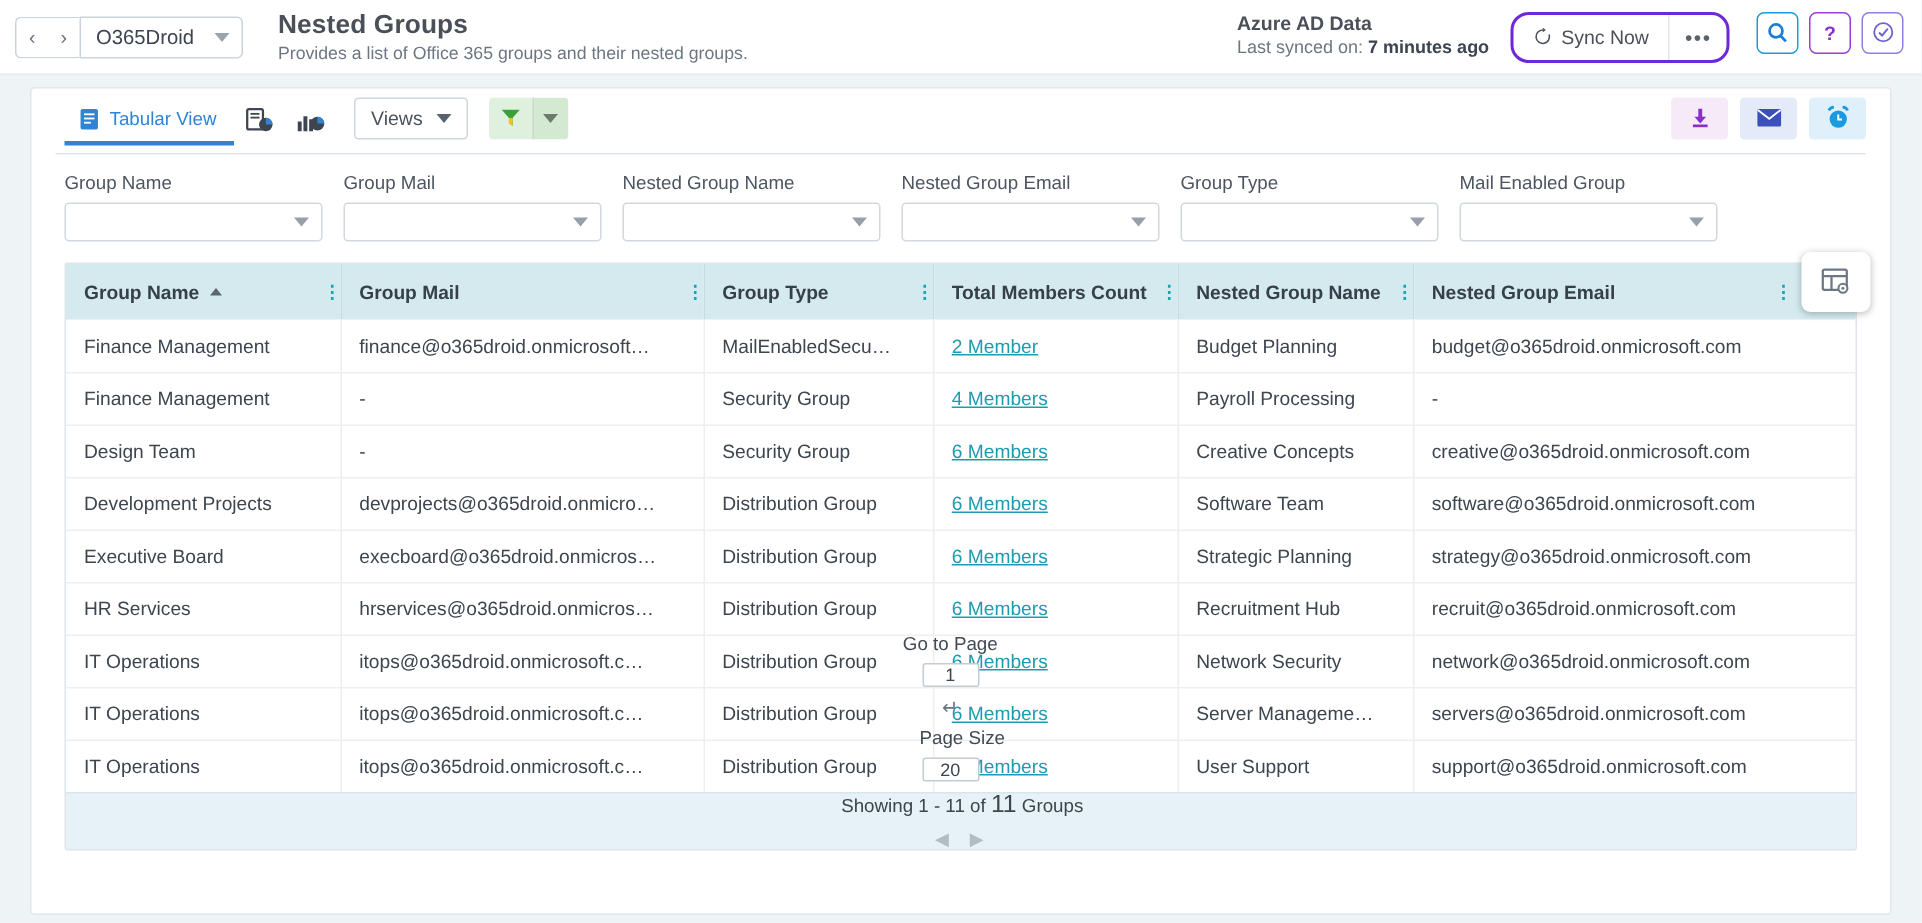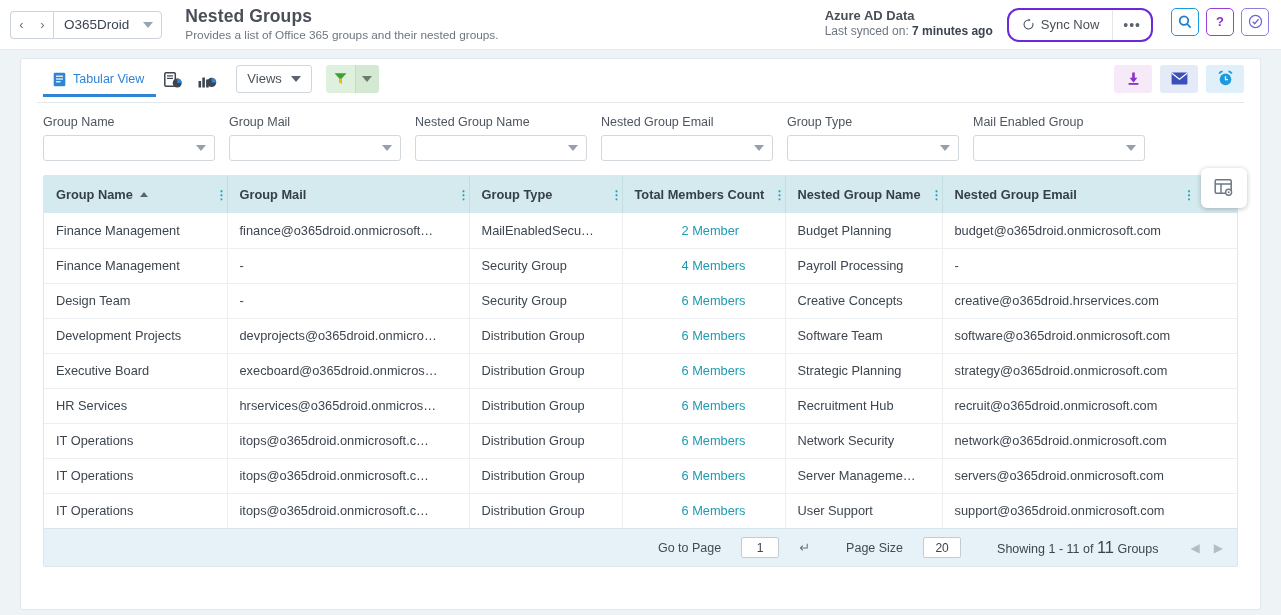--- a/index.html
+++ b/index.html
@@ -235,42 +235,41 @@
     height: 35px;
     font-size: 12.8px; color: #3d454f;
     padding: 0 10px 0 12px;
     border-bottom: 1px solid #eceff2;
     border-right: 1px solid #eceff2;
     white-space: nowrap; overflow: hidden; text-overflow: ellipsis;
   }
   tbody td:last-child { border-right: none; }
   tbody tr:last-child td { border-bottom: none; }
   .mem-link {
-    color: #1e9bb0; cursor: pointer;
+    color: #1e9bb0; text-decoration: underline; cursor: pointer;
     font-size: 12.8px;
-    margin-left: 47px;
   }
   .col-settings {
     position: absolute; right: -10px; top: -8px;
     width: 46px; height: 40px;
     background: #fff; border-radius: 6px;
     box-shadow: 0 1px 5px rgba(0,0,0,.25);
     display: flex; align-items: center; justify-content: center;
     cursor: pointer;
   }
 
   
   .pager {
     background: #e6f2f7;
     height: 38px;
     display: flex; align-items: center; justify-content: flex-end;
-    gap: 20px;
+    gap: 6px;
     padding-right: 14px;
     border-top: 1px solid #d7e6ec;
-    font-size: 12.5px; color: #3d454f;
+    font-size: 12.5px; color: #3d454f; flex-direction: column;
   }
   .pg-label { color: #424a54; }
   .pg-input {
     width: 38px; height: 21px;
     border: 1px solid #c3ccd4; border-radius: 2px;
     background: #fff; font-size: 12px; color: #3d454f;
     text-align: center; padding: 0;
     font-family: "Liberation Sans", sans-serif;
   }
   .pg-enter { color: #6a7480; font-size: 13px; cursor: pointer; }
@@ -533,21 +532,21 @@
             <td><span class="mem-link">4 Members</span></td>
             <td>Payroll Processing</td>
             <td>-</td>
           </tr>
           <tr>
             <td>Design Team</td>
             <td>-</td>
             <td>Security Group</td>
             <td><span class="mem-link">6 Members</span></td>
             <td>Creative Concepts</td>
-            <td>creative@o365droid.hrservices.com</td>
+            <td>creative@o365droid.onmicrosoft.com</td>
           </tr>
           <tr>
             <td>Development Projects</td>
             <td>devprojects@o365droid.onmicro…</td>
             <td>Distribution Group</td>
             <td><span class="mem-link">6 Members</span></td>
             <td>Software Team</td>
             <td>software@o365droid.onmicrosoft.com</td>
           </tr>
           <tr>

